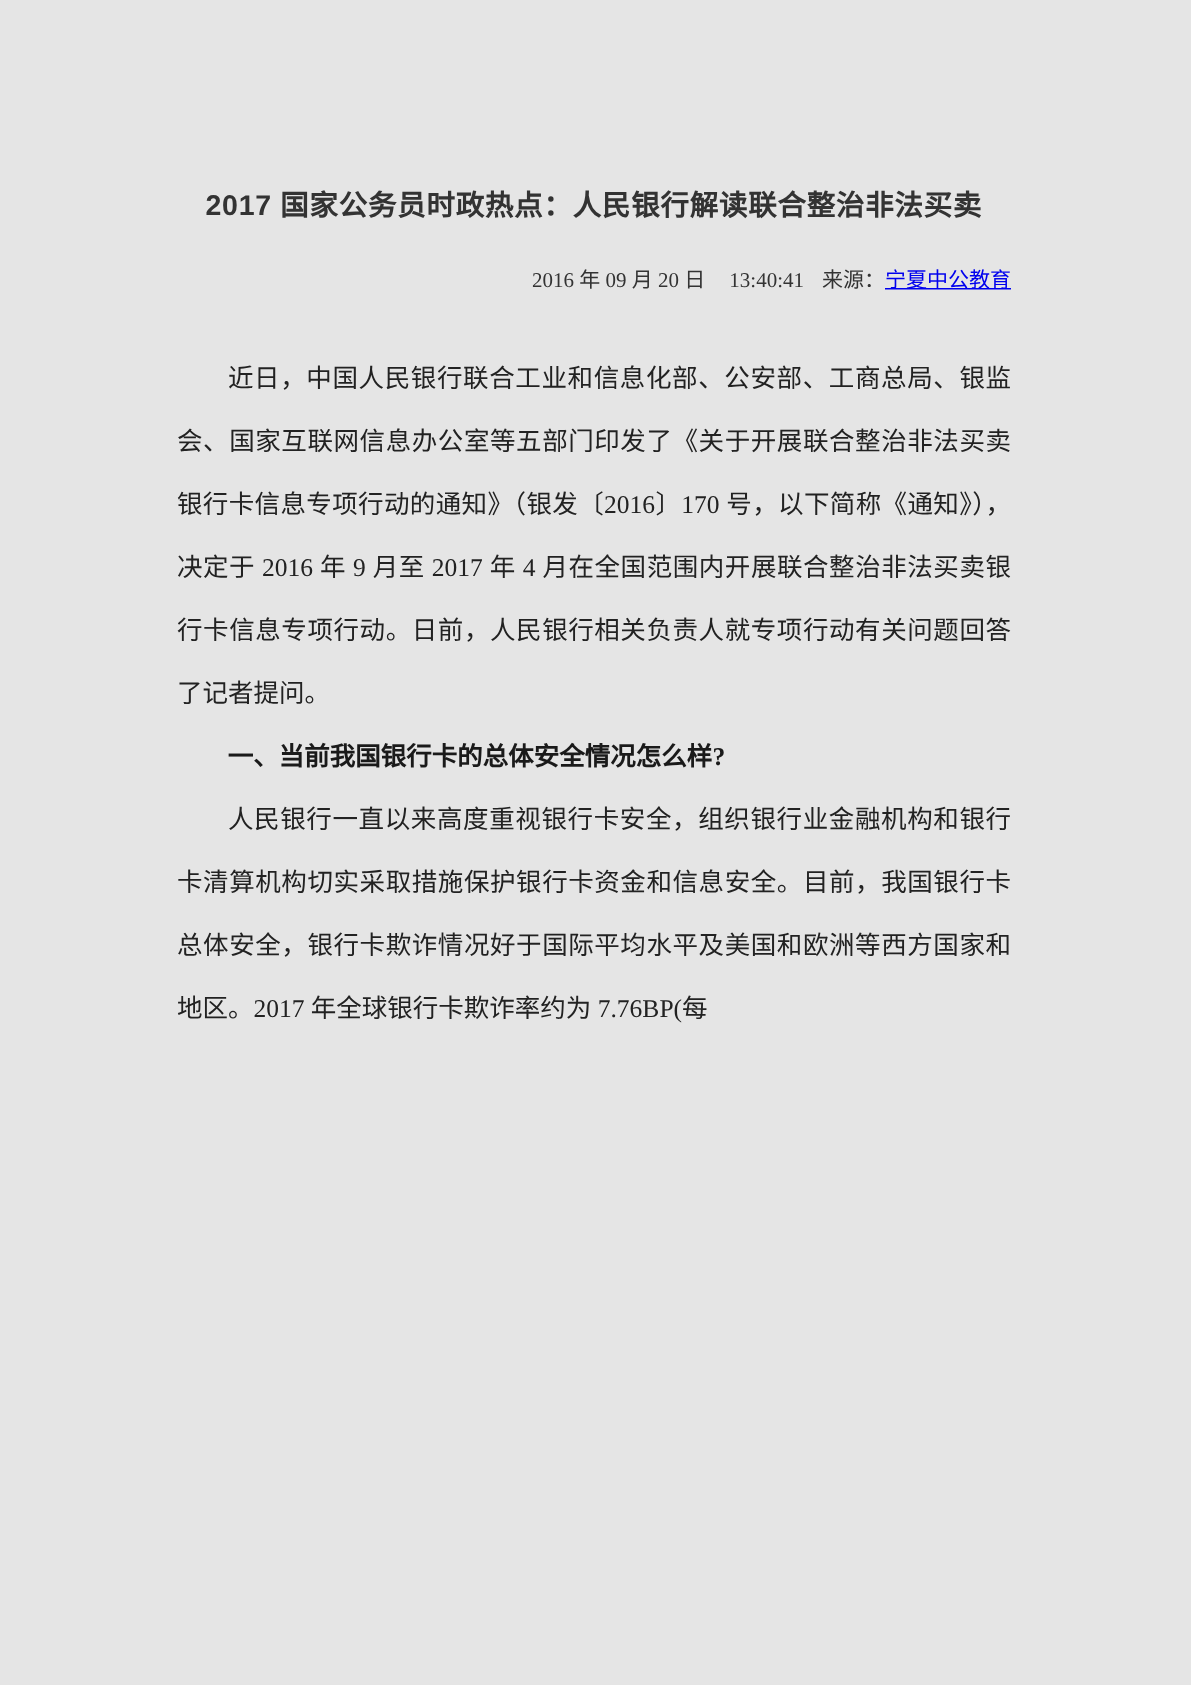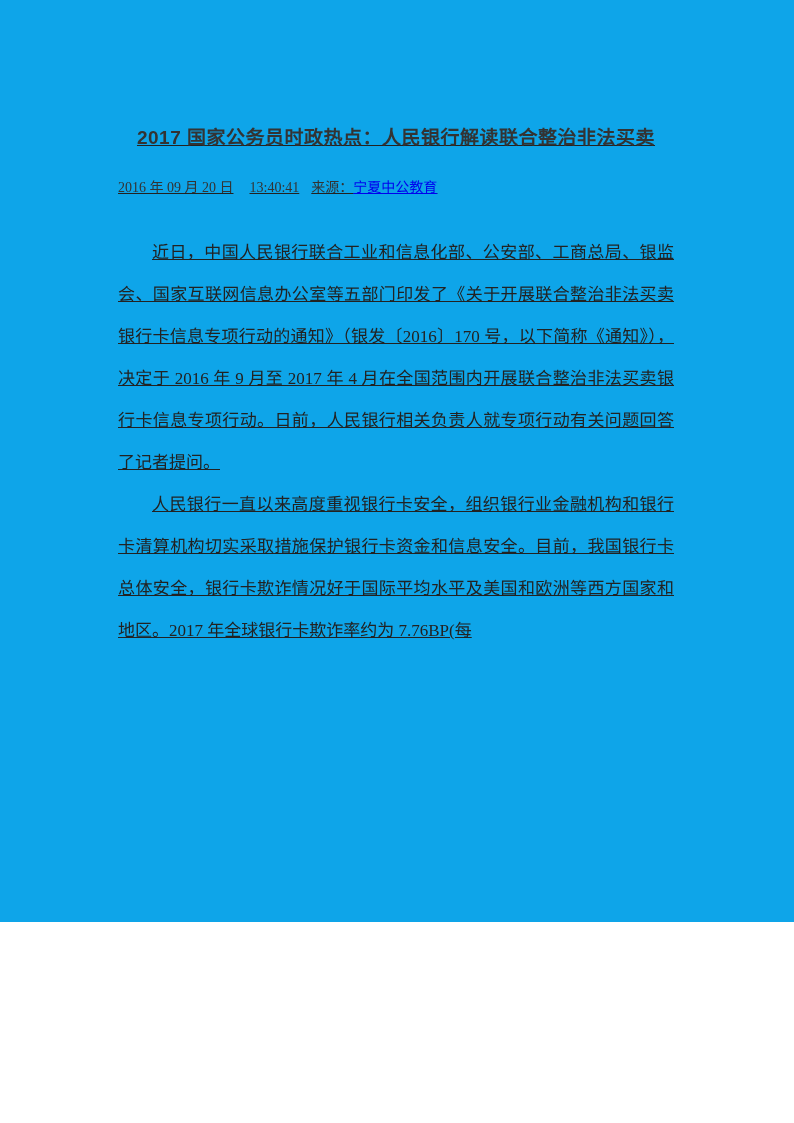--- a/index.html
+++ b/index.html
@@ -7,38 +7,37 @@
   body {
     width: 794px;
     height: 1123px;
     overflow: hidden;
     position: relative;
     font-family: "Liberation Serif", serif;
     color: #222222;
   }
   .page {
     width: 794px;
-    height: 922px;
+    height: 1123px;
     padding: 113px 120px 0 118px;
-    background: #0ea5e9;
-    text-decoration: underline;
+    background: #e5e5e5;
   }
   .title {
     font-family: "Liberation Sans", sans-serif;
     font-size: 19px;
     font-weight: bold;
     color: #333333;
     text-align: center;
     line-height: 50px;
     letter-spacing: 0.5px;
   }
   .title-line { display: block; }
   .meta {
     margin-top: 15px;
-    text-align: left;
+    text-align: right;
     font-size: 14px;
     color: #333333;
     line-height: 20px;
     white-space: nowrap;
   }
   .meta .time { margin-left: 16px; }
   .meta .source-label { margin-left: 12px; }
   .meta a.source-link {
     color: #0000EE;
     text-decoration: underline;
@@ -71,16 +70,17 @@
   <h1 class="title">
     <span class="title-line">2017 国家公务员时政热点：人民银行解读联合整治非法买卖</span>
   </h1>
 
   <div class="meta">
     <span class="date">2016 年 09 月 20 日</span><span class="time">13:40:41</span><span class="source-label">来源：</span><a class="source-link" href="#">宁夏中公教育</a>
   </div>
 
   <div class="content">
     <p>近日，中国人民银行联合工业和信息化部、公安部、工商总局、银监会、国家互联网信息办公室等五部门印发了《关于开展联合整治非法买卖银行卡信息专项行动的通知》（银发〔2016〕170 号，以下简称《通知》），决定于 2016 年 9 月至 2017 年 4 月在全国范围内开展联合整治非法买卖银行卡信息专项行动。日前，人民银行相关负责人就专项行动有关问题回答了记者提问。</p>
+    <h2 class="section-heading">一、当前我国银行卡的总体安全情况怎么样?</h2>
     <p>人民银行一直以来高度重视银行卡安全，组织银行业金融机构和银行卡清算机构切实采取措施保护银行卡资金和信息安全。目前，我国银行卡总体安全，银行卡欺诈情况好于国际平均水平及美国和欧洲等西方国家和地区。2017 年全球银行卡欺诈率约为 7.76BP(每</p>
   </div>
 
 </div>
 
 </body></html>

